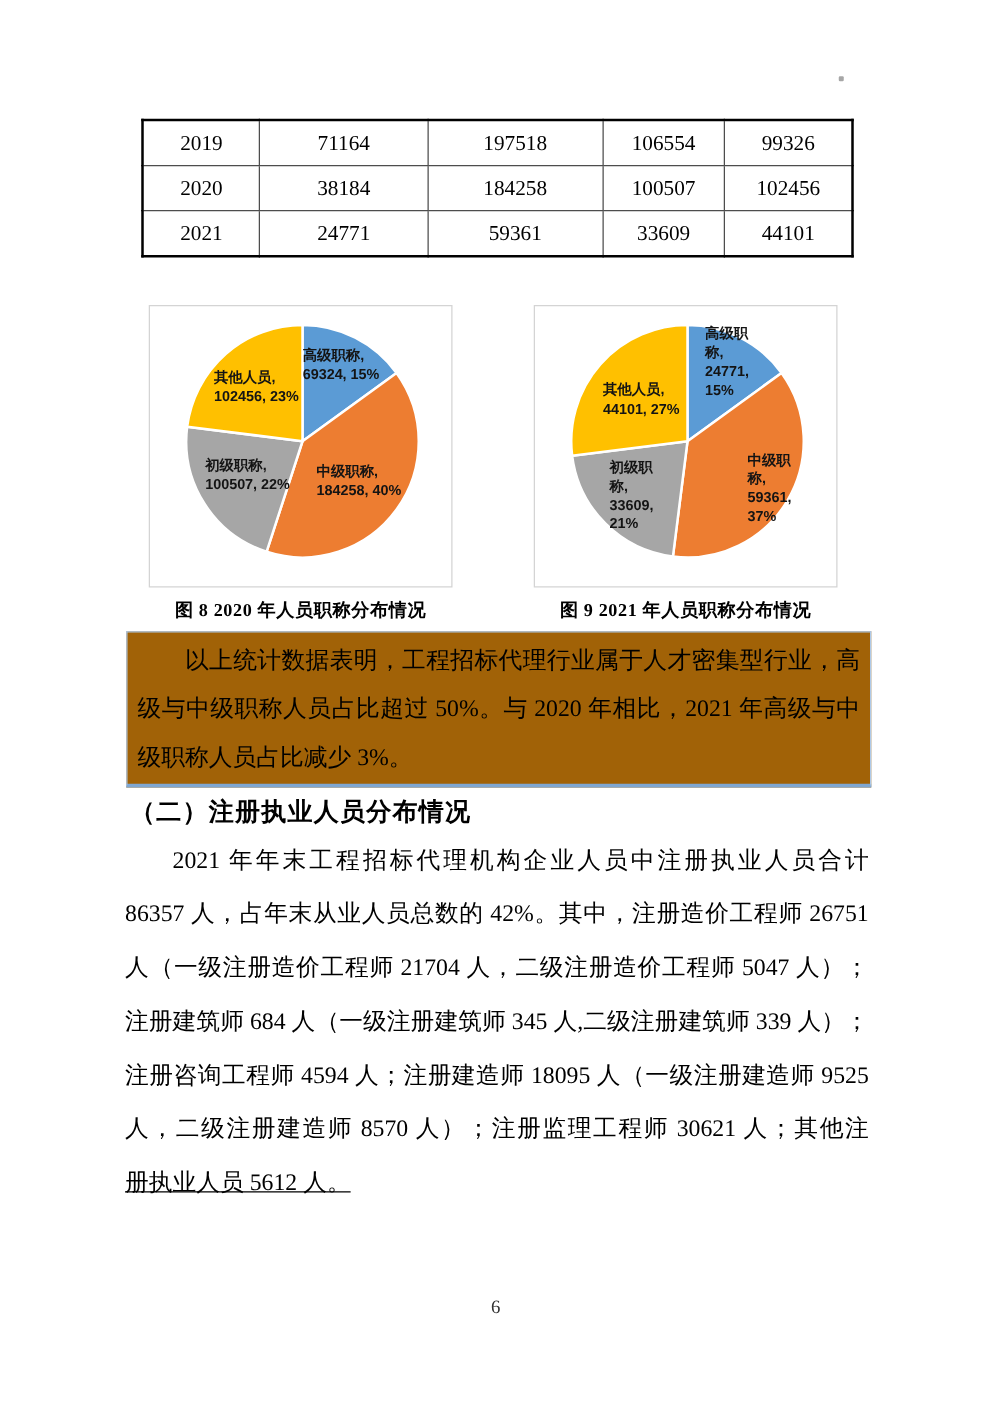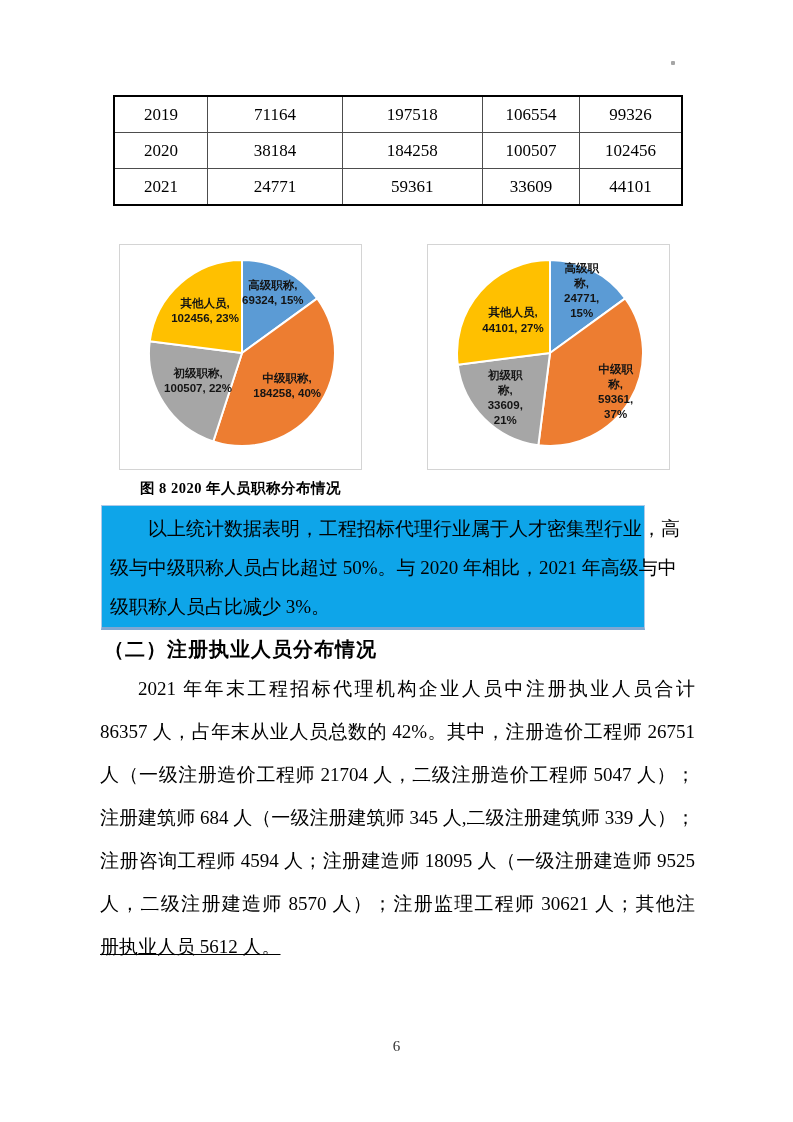--- a/index.html
+++ b/index.html
@@ -16,30 +16,30 @@
     border:1px solid #4d4d4d;text-align:center;vertical-align:middle;
     font-size:17px;height:35px;padding:0;overflow:hidden;
   }
   
   .figures{position:absolute;left:119px;top:244px;display:flex;gap:65px;}
   .figure-block{width:243px;}
   .figure{position:relative;width:241px;height:224px;border:1px solid #d4d4d4;background:#fff;}
   .pie-label{
     position:absolute;transform:translate(-50%,-50%);
     font-family:"Liberation Sans","DejaVu Sans",sans-serif;
-    font-weight:700;font-size:11.5px;line-height:1.32;text-align:center;
+    font-weight:700;font-size:11.5px;line-height:1.32;text-align:left;
     white-space:nowrap;color:#141414;
   }
   .figure-caption{
     margin-top:9px;text-align:center;font-weight:700;font-size:14.5px;letter-spacing:.5px;
   }
   
   .highlight{
-    position:absolute;left:101px;top:505px;width:544px;box-sizing:border-box;
-    background:#0ea5e9;border:1px solid #aec9e8;border-bottom:3px solid #7FA7D2;
+    position:absolute;left:101px;top:505px;width:596px;box-sizing:border-box;
+    background:#a16207;border:1px solid #aec9e8;border-bottom:3px solid #7FA7D2;
     padding:3px 8px 1px 8px;
   }
   .hl-line{
     font-size:19px;line-height:39px;white-space:nowrap;
     text-align:justify;text-align-last:justify;
   }
   .hl-line.last{text-align-last:left;}
   .indent{text-indent:38px;}
   
   .heading{
@@ -145,20 +145,21 @@
             <div>初级职</div>
             <div>称,</div>
             <div>33609,</div>
             <div>21%</div>
           </div>
           <div class="pie-label" style="left: 85.027px; top: 75.4039px;">
             <div>其他人员,</div>
             <div>44101, 27%</div>
           </div>
         </div>
+      <div class="figure-caption">图 9 2021 年人员职称分布情况</div>
     </div>
   </div>
 
   <div class="highlight">
       <div class="hl-line indent">以上统计数据表明，工程招标代理行业属于人才密集型行业，高</div>
       <div class="hl-line">级与中级职称人员占比超过 50%。与 2020 年相比，2021 年高级与中</div>
       <div class="hl-line last">级职称人员占比减少 3%。</div>
     </div>
 
   <div class="heading">（二）注册执业人员分布情况</div>

